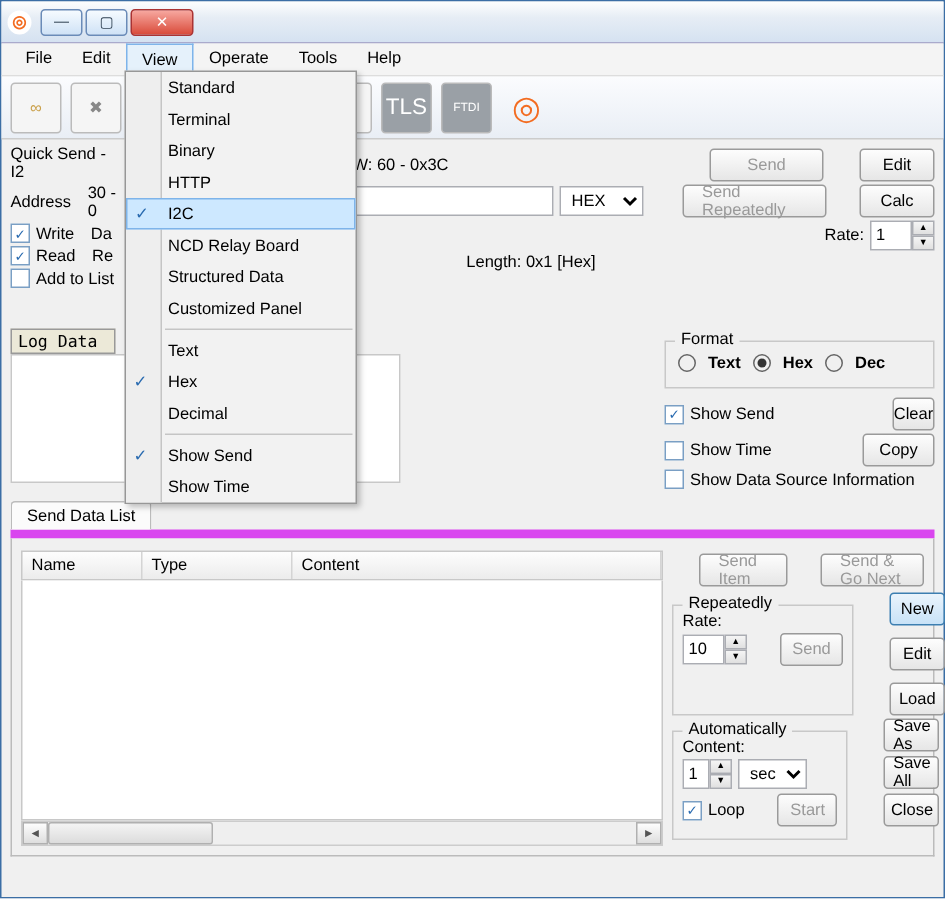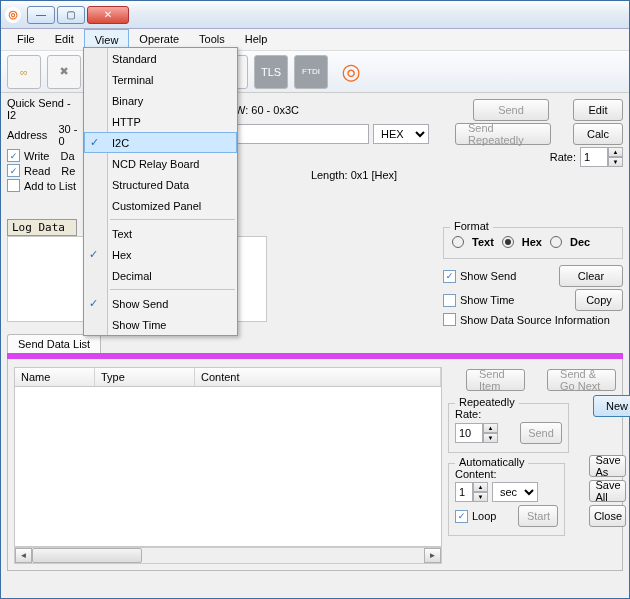--- a/index.html
+++ b/index.html
@@ -72,21 +72,21 @@
   </div>
 
   <div class="toolbar">
     <div class="tbtn" style="color:#caa04a">∞</div>
     <div class="tbtn">✖</div>
     <div class="tbtn">⇨</div>
     <div style="width:1px;height:30px;background:#ccc"></div>
     <div class="tbtn">■</div>
     <div class="tbtn">⬇</div>
     <div class="tbtn" style="color:#2a60c8">▦</div>
-    <div class="tbtn" style="background:#9aa0a6;color:#fff;font-size:11px">TLS</div>
+    <div class="tbtn" style="background:#9aa0a6;color:#fff;font-size:15px">TLS</div>
     <div class="tbtn" style="background:#9aa0a6;color:#fff;font-size:8px">FTDI</div>
     <div class="tbtn" style="color:#f36c21;border:none;background:none;font-size:22px">◎</div>
   </div>
 
   <div class="content" style="height:126px">
     <div style="display:flex; gap:5px">
 
       <div style="width:92px">
         <div>Quick Send - I2</div>
         <div class="row"><span>Address</span>&nbsp;<span>30 - 0</span></div>
@@ -152,21 +152,21 @@
             <span>Text</span>
           <span class="radio sel"></span>
             <span>Hex</span>
           <span class="radio"></span>
             <span>Dec</span>
         </div>
       </div>
       <div class="row" style="margin-top:6px">
         <span class="chk">✓</span>
         <span style="flex:1">Show Send</span>
-        <span class="btn" style="width:64px">Clear</span>
+        <span class="btn" style="width:28px">Clear</span>
       </div>
       <div class="row">
         <span class="chk"></span>
         <span style="flex:1">Show Time</span>
         <span class="btn" style="width:48px">Copy</span>
       </div>
       <div class="row">
         <span class="chk"></span>
         <span>Show Data Source Information</span>
       </div>
@@ -208,21 +208,21 @@
               <span class="spin">
                 <input value="10" style="">
                 <span class="arrows">
                     <span>▲</span>
                     <span>▼</span>
                   </span>
               </span>
               <span class="btn disabled" style="width:42px">Send</span>
             </div>
           </div>
-          <div style="width:55px;display:flex;flex-direction:row;gap:19px">
+          <div style="width:55px;display:flex;flex-direction:column;gap:8px">
             <span class="btn primary">New</span>
             <span class="btn">Edit</span>
             <span class="btn">Load</span>
           </div>
         </div>
         <div style="display:flex;gap:6px;margin-top:2px">
           <div class="groupbox" style="flex:1;padding:4px 6px 6px">
             <span class="gtitle">Automatically</span>
             <div>Content:</div>
             <div class="row">

